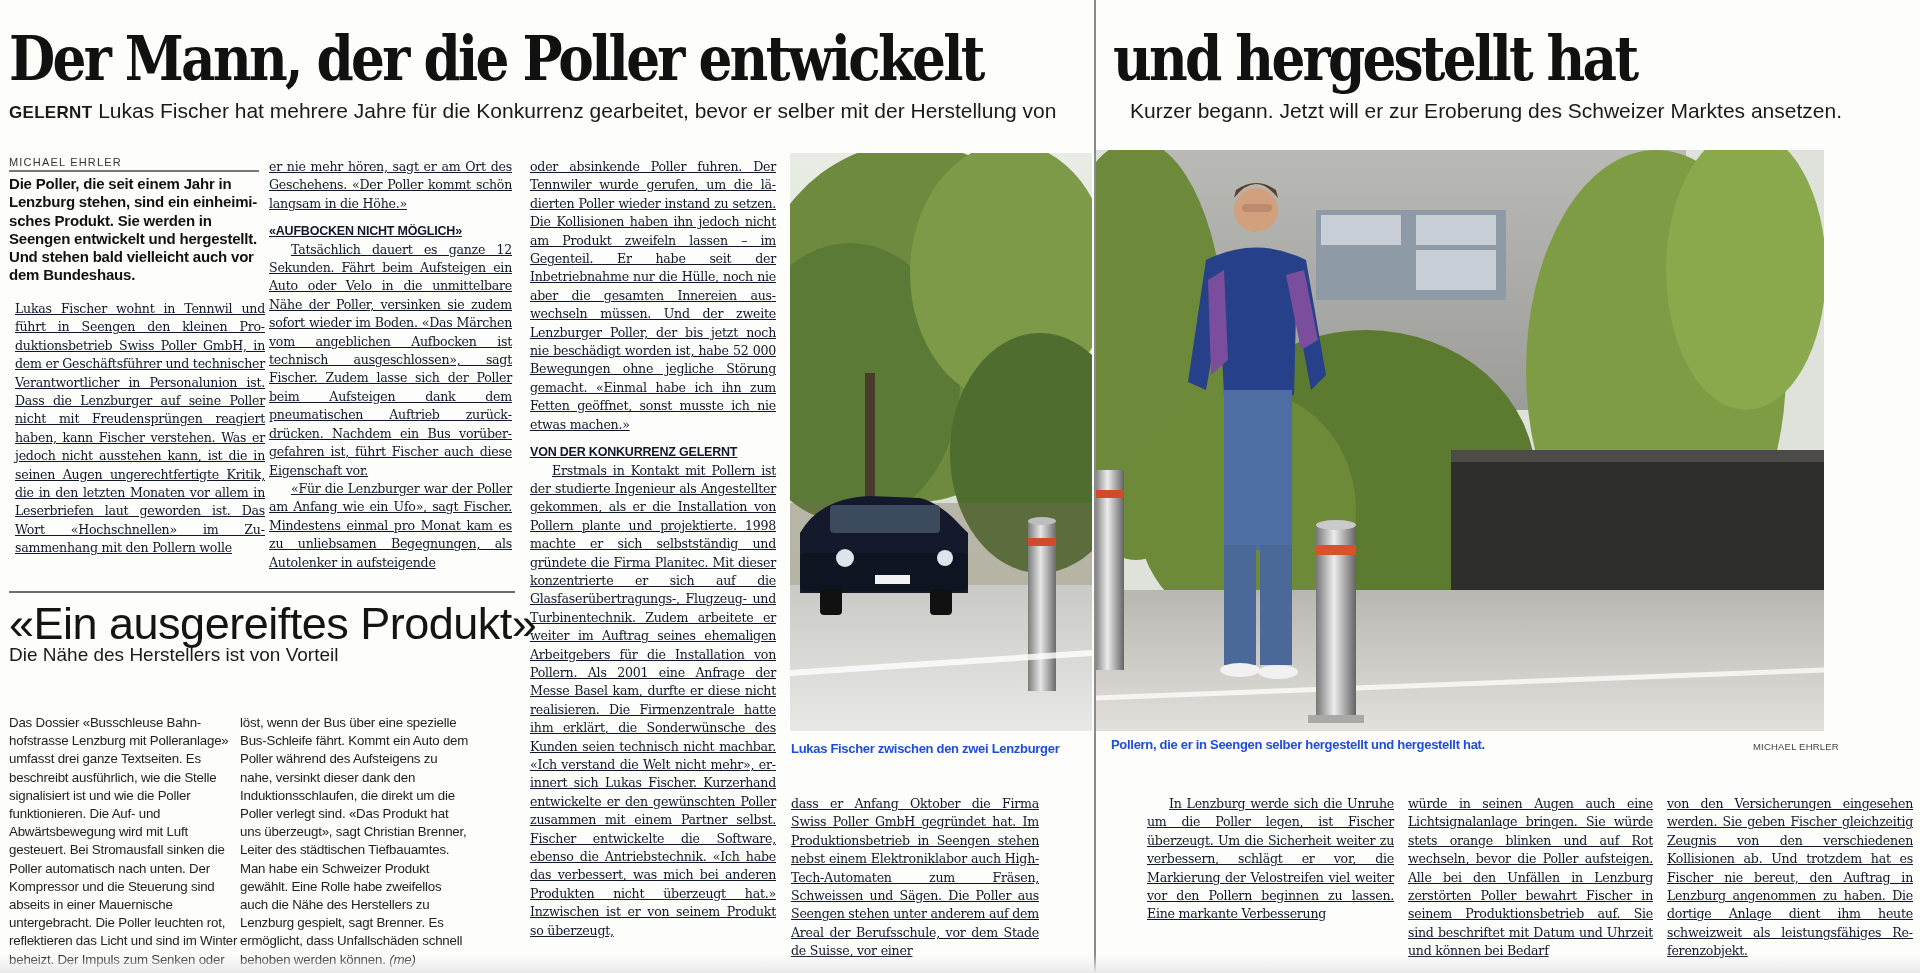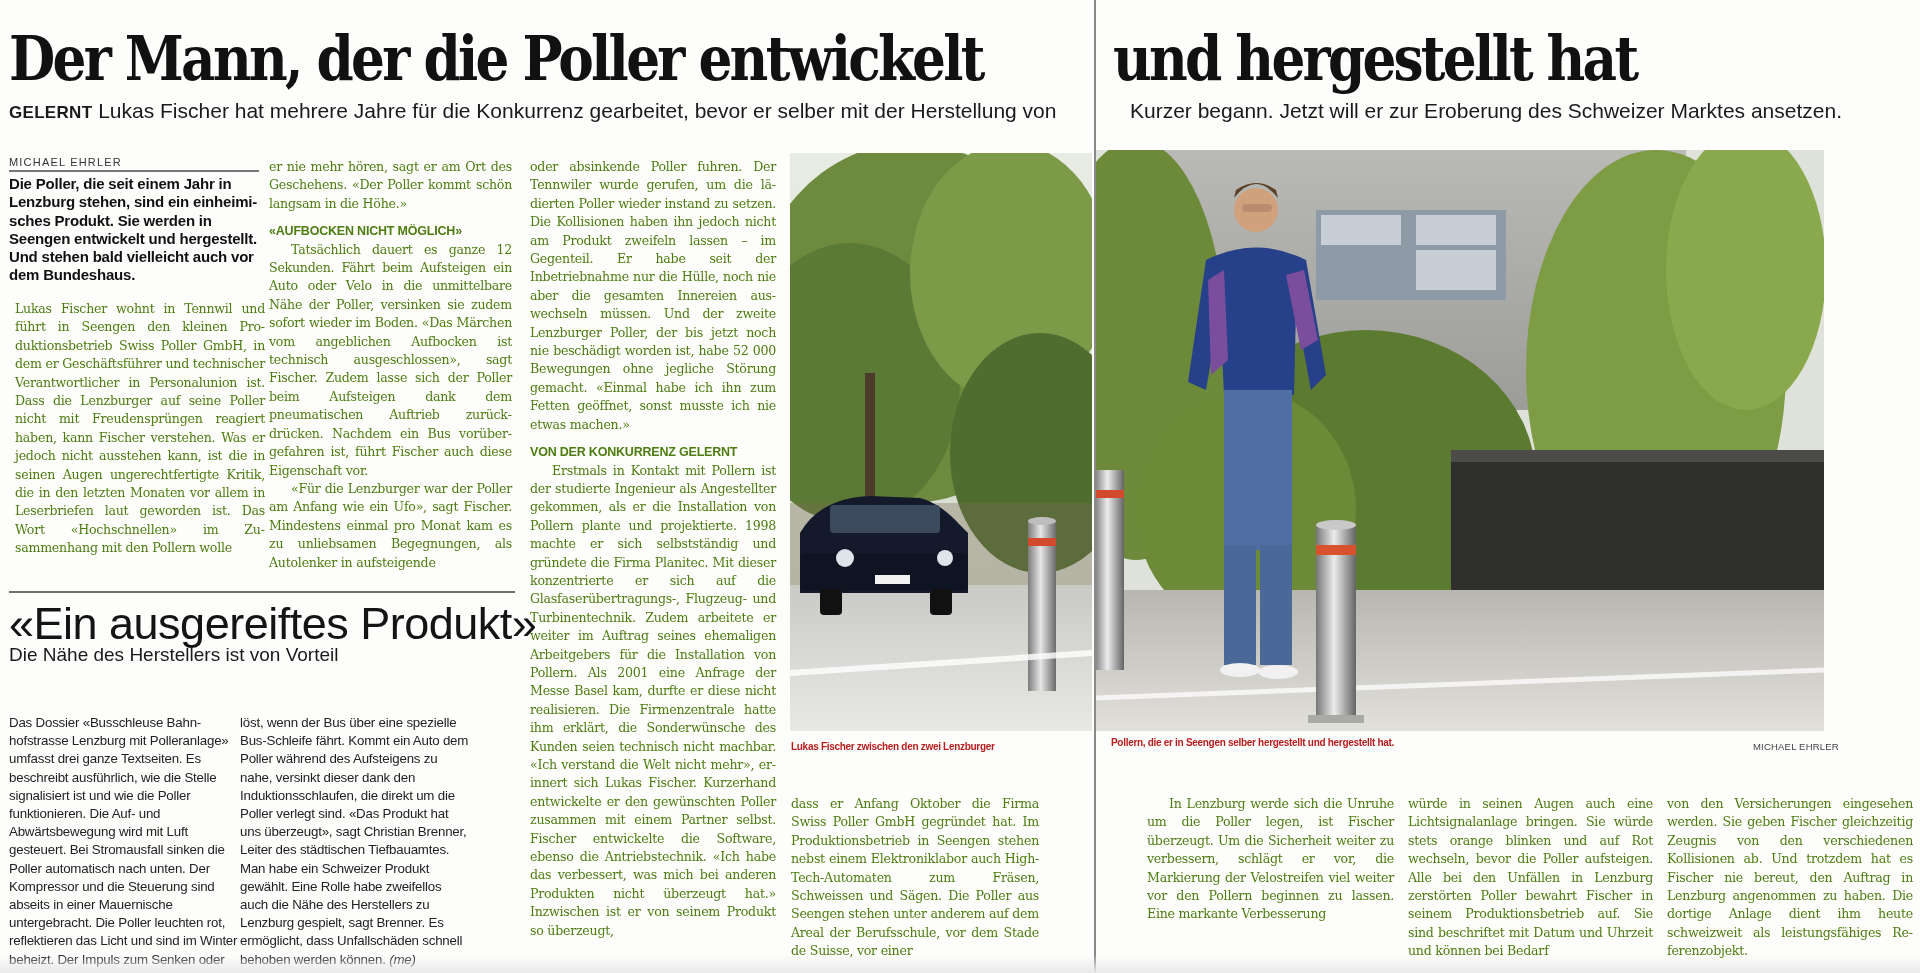--- a/index.html
+++ b/index.html
@@ -35,21 +35,21 @@
     color:#333; padding-bottom:2px; border-bottom:2px solid #777;
   }
   .lead {
     font-family:"Liberation Sans", sans-serif; font-weight:bold;
     font-size:15px; line-height:18.3px; margin-top:3px; color:#111;
     letter-spacing:-0.2px;
   }
   .col {
     position:absolute; font-family:"DejaVu Serif", serif;
     font-size:12.6px; line-height:18.4px; text-align:justify;
-    hyphens:manual; color:#4d7c0f; letter-spacing:-0.25px;
+    hyphens:manual; color:#0f172a; letter-spacing:-0.25px;text-decoration:underline;
   }
   .col p { margin:0; }
   .col p.indent { text-indent:22px; }
   .subhead {
     font-family:"Liberation Sans", sans-serif; font-weight:bold;
     font-size:12.5px; line-height:18.4px; margin-top:9px; letter-spacing:-0.2px;
   }
   .rule {
     position:absolute; left:9px; top:591px; width:506px; height:2px; background:#6e6e6e;
   }
@@ -66,21 +66,21 @@
     font-size:13.3px; line-height:18.2px; color:#222; letter-spacing:-0.2px;margin-top:24px;
   }
   .scol p { margin:0; }
   .photo {
     position:absolute; overflow:hidden;
   }
   .photo-a { left:790px; top:153px; width:302px; height:578px; }
   .photo-b { left:1096px; top:150px; width:728px; height:581px; }
   .caption {
     position:absolute; font-family:"Liberation Sans", sans-serif; font-weight:bold;
-    font-size:10px; color:#b91c1c; white-space:nowrap; letter-spacing:-0.3px;
+    font-size:13px; color:#1d4ed8; white-space:nowrap; letter-spacing:-0.3px;
   }
   .credit {
     position:absolute; left:1753px; top:741px; font-family:"Liberation Sans", sans-serif;
     font-size:9.5px; color:#444; letter-spacing:0.2px;
   }
   .bottom-fade {
     position:absolute; left:0; bottom:0; width:1920px; height:18px;
     background:linear-gradient(#fdfdfc00, #e9e9e9);
   }
 </style>

